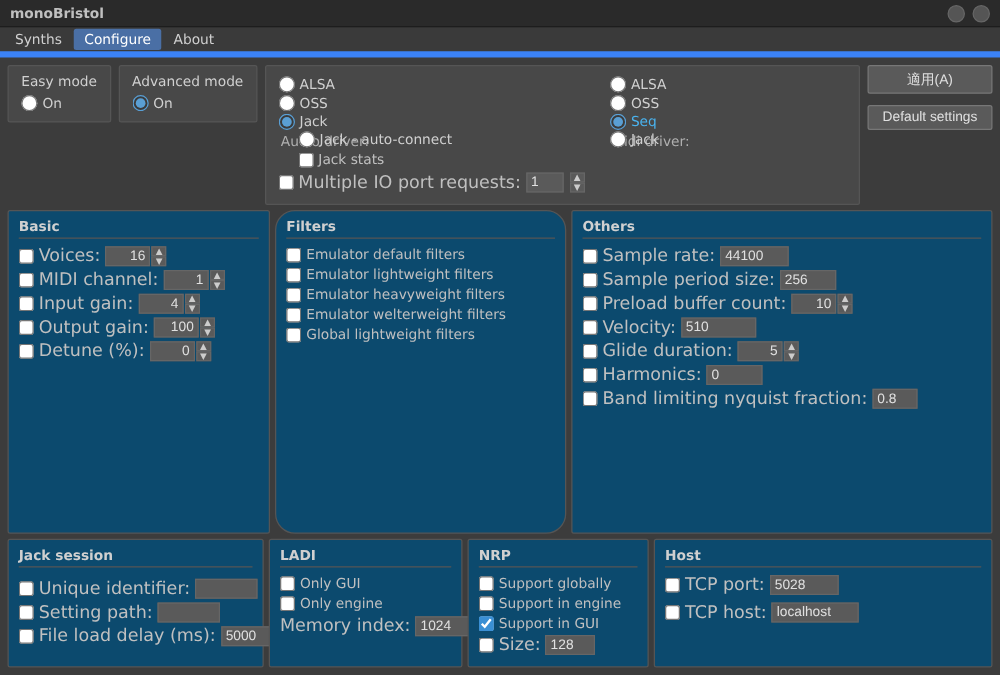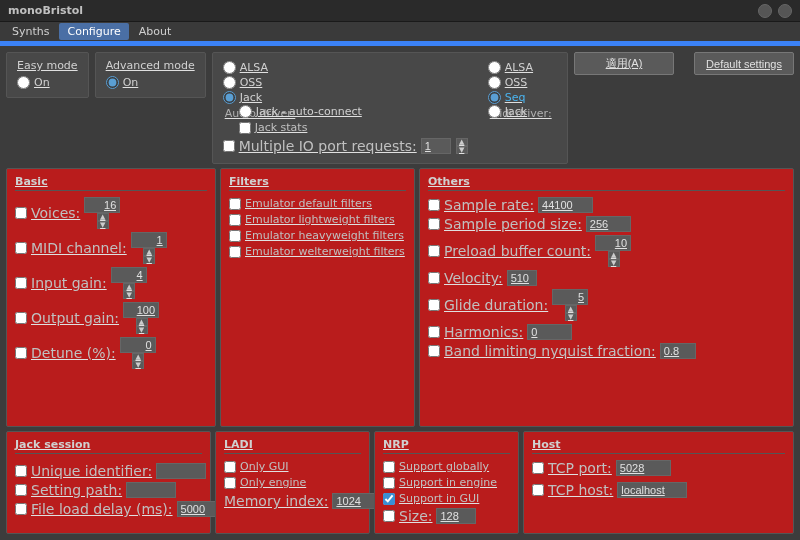--- a/index.html
+++ b/index.html
@@ -56,21 +56,20 @@
     .menu-item.active {
       background: #4a6fa5;
       color: #fff;
     }
     .main-content {
       display: flex;
       flex-direction: column;
       padding: 6px;
       gap: 4px;
       height: calc(540px - 46px);
-      text-decoration: underline;
     }
     .mode-group {
       background: #484848;
       border: 1px solid #555;
       padding: 6px 10px;
       border-radius: 2px;
       min-width: 80px;
     }
     .mode-group-title {
       font-size: 11px;
@@ -79,22 +78,22 @@
     }
     .driver-section {
       background: #484848;
       border: 1px solid #555;
       padding: 6px 10px;
       border-radius: 2px;
       flex: 2;
     }
     .right-buttons {
       display: flex;
-      flex-direction: row;
-      gap: 20px;
+      flex-direction: column;
+      gap: 9px;
       margin-left: auto;
     }
     .btn {
       background: #5a5a5a;
       border: 1px solid #777;
       color: #e0e0e0;
       padding: 3px 10px;
       cursor: pointer;
       font-size: 11px;
       border-radius: 2px;
@@ -114,21 +113,21 @@
       display: flex;
       gap: 20px;
     }
     .driver-col { flex: 1; }
     .bottom-panels {
       display: flex;
       gap: 4px;
       flex: 1;
     }
     .panel {
-      background: #b91c1c;
+      background: #0c4a6e;
       border: 1px solid #555;
       padding: 6px 8px;
       border-radius: 2px;
     }
     .panel-title {
       font-weight: bold;
       font-size: 11px;
       color: #d0d0d0;
       margin-bottom: 6px;
       border-bottom: 1px solid #555;
@@ -137,21 +136,20 @@
     .field-row {
       display: flex;
       align-items: center;
       gap: 4px;
       margin: 3px 0;
     }
     .field-row label { color: #c0c0c0; font-size: 14px; white-space: nowrap; }
     .spin-input {
       display: flex;
       align-items: center;
-      flex-direction: column;
     }
     .spin-input input[type="text"] {
       background: #5a5a5a;
       border: 1px solid #666;
       color: #e0e0e0;
       padding: 1px 3px;
       font-size: 11px;
       width: 40px;
       text-align: right;
     }
@@ -181,21 +179,21 @@
       width: 60px;
     }
     .check-row {
       display: flex;
       align-items: center;
       gap: 4px;
       margin: 3px 0;
     }
     .check-row label { color: #c0c0c0; font-size: 11px; }
     .basic-panel { width: 210px; }
-    .filters-panel { width: 195px; }
+    .filters-panel { width: 233px; border-radius: 16px; }
     .others-panel { flex: 1; }
   </style>
 </head>
 <body>
 
 <div class="title-bar">
   <span class="title-bar-text">monoBristol</span>
   <div class="title-bar-controls">
     <div class="title-btn"></div>
     <div class="title-btn"></div>
@@ -368,20 +366,24 @@
         <label for="flt2">Emulator lightweight filters</label>
       </div>
       <div class="check-row">
         <input type="checkbox" id="flt3" style="">
         <label for="flt3">Emulator heavyweight filters</label>
       </div>
       <div class="check-row">
         <input type="checkbox" id="flt4" style="">
         <label for="flt4">Emulator welterweight filters</label>
       </div>
+      <div class="check-row">
+        <input type="checkbox" id="flt5" style="">
+        <label for="flt5">Global lightweight filters</label>
+      </div>
     </div>
 
     <div class="panel others-panel">
       <div class="panel-title">Others</div>
       <div class="field-row">
         <input type="checkbox" id="srate-cb" style="">
         <label for="srate-cb">Sample rate:</label>
         <input type="text" value="44100" style="width: 55px; background: rgb(90, 90, 90); border: 1px solid rgb(102, 102, 102); color: rgb(224, 224, 224); padding: 1px 3px; font-size: 11px;">
       </div>
       <div class="field-row">
@@ -396,21 +398,21 @@
           <input type="text" value="10" style="width: 36px;">
           <div class="spin-btns">
               <div class="spin-btn">▲</div>
               <div class="spin-btn">▼</div>
             </div>
         </div>
       </div>
       <div class="field-row">
         <input type="checkbox" id="vel-cb" style="">
         <label for="vel-cb">Velocity:</label>
-        <input type="text" value="510" style="width: 30px; background: rgb(90, 90, 90); border: 1px solid rgb(102, 102, 102); color: rgb(224, 224, 224); padding: 1px 3px; font-size: 11px;">
+        <input type="text" value="510" style="width: 60px; background: rgb(90, 90, 90); border: 1px solid rgb(102, 102, 102); color: rgb(224, 224, 224); padding: 1px 3px; font-size: 11px;">
       </div>
       <div class="field-row">
         <input type="checkbox" id="glide-cb" style="">
         <label for="glide-cb">Glide duration:</label>
         <div class="spin-input">
           <input type="text" value="5" style="width: 36px;">
           <div class="spin-btns">
               <div class="spin-btn">▲</div>
               <div class="spin-btn">▼</div>
             </div>

